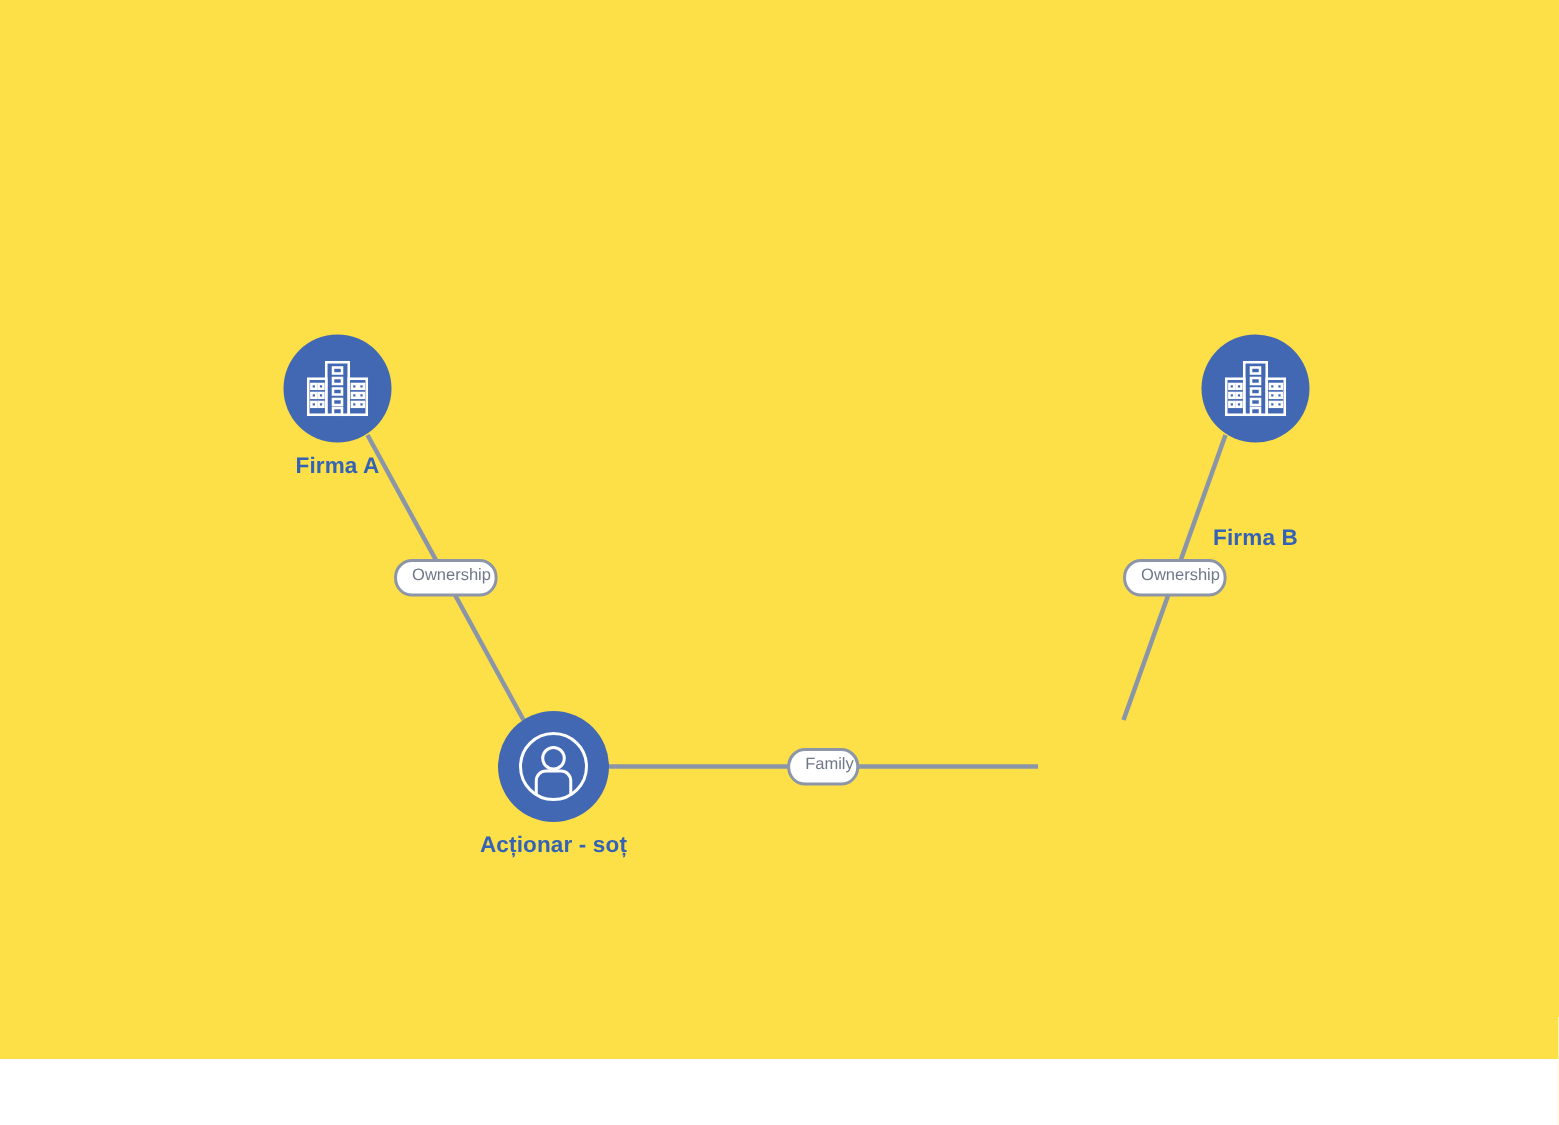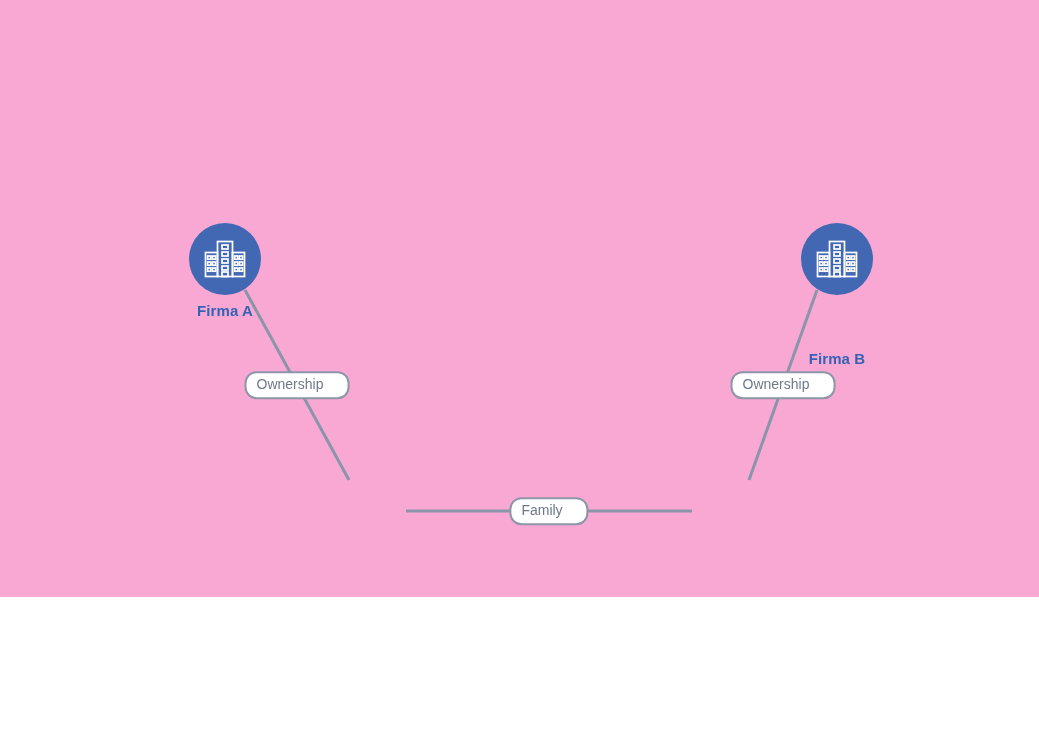--- a/index.html
+++ b/index.html
@@ -12,22 +12,22 @@
     height: 750px;
     overflow: hidden;
     font-family: "Liberation Sans", sans-serif;
     position: relative;
   }
   #graph-canvas {
     position: absolute;
     top: 0;
     left: 0;
     width: 1039px;
-    height: 597px;
-    background: #f9a8d4;
+    height: 706px;
+    background: #fde047;
   }
   .edge-layer, .node-layer {
     position: absolute;
     top: 0; left: 0;
     width: 1039px;
     height: 750px;
   }
   .edge-layer { z-index: 1; }
   .node-layer { z-index: 2; }
 
@@ -57,22 +57,22 @@
   }
 
   
   .edge-label {
     position: absolute;
     transform: translate(-50%, -50%);
     background: #ffffff;
     border: 2px solid #8d96a8;
     border-radius: 12px;
     color: #6f7889;
-    font-size: 14px;
-    padding: 4px 24px 5px 10px;
+    font-size: 11px;
+    padding: 4px 2px 5px 10px;
     line-height: 1.05;
     white-space: nowrap;
     box-sizing: border-box;
     z-index: 3;
   }
 </style>
 </head>
 <body>
 
 <div id="graph-canvas">
@@ -148,20 +148,39 @@
             <rect x="32.6" y="26" width="3.2" height="3.2"></rect>
             <rect x="37.4" y="26" width="3.2" height="3.2"></rect>
             <rect x="32.6" y="32" width="3.2" height="3.2"></rect>
             <rect x="37.4" y="32" width="3.2" height="3.2"></rect>
           </g>
         </svg>
       </div>
       <div class="node-label">Firma B</div>
     </div>
 
+    <div class="node" style="left:297px; top:474px; width:144px;">
+      <div class="node-circle" style="width:74px; height:74px;">
+        <svg width="52" height="52" viewBox="0 0 52 52" xmlns="http://www.w3.org/2000/svg">
+          <defs>
+            <clipPath id="clip-person-1">
+              <circle cx="26" cy="26" r="22"></circle>
+            </clipPath>
+          </defs>
+          <g fill="none" stroke="#ffffff" stroke-width="2">
+            <circle cx="26" cy="26" r="22"></circle>
+            <g clip-path="url(#clip-person-1)">
+              <circle cx="26" cy="20.5" r="7.2"></circle>
+              <path d="M14.5 50 V35.5 a6.5 6.5 0 0 1 6.5 -6.5 h10 a6.5 6.5 0 0 1 6.5 6.5 V50"></path>
+            </g>
+          </g>
+        </svg>
+      </div>
+      <div class="node-label">Acționar - soț</div>
+    </div>
 
   </div>
 
   <div class="edge-label" style="left:297px; top:385px;">Ownership</div>
 
   <div class="edge-label" style="left:783px; top:385px;">Ownership</div>
 
   <div class="edge-label" style="left:549px; top:511px;">Family</div>
 
 </div>

